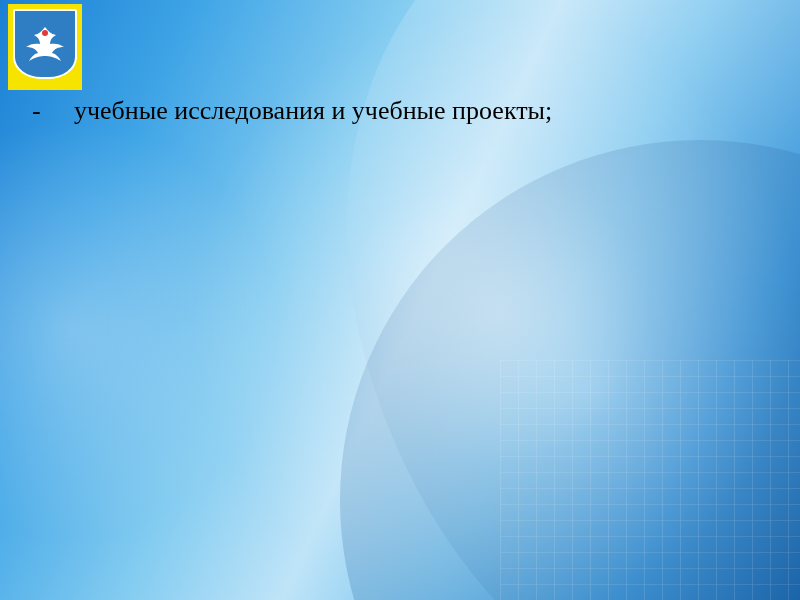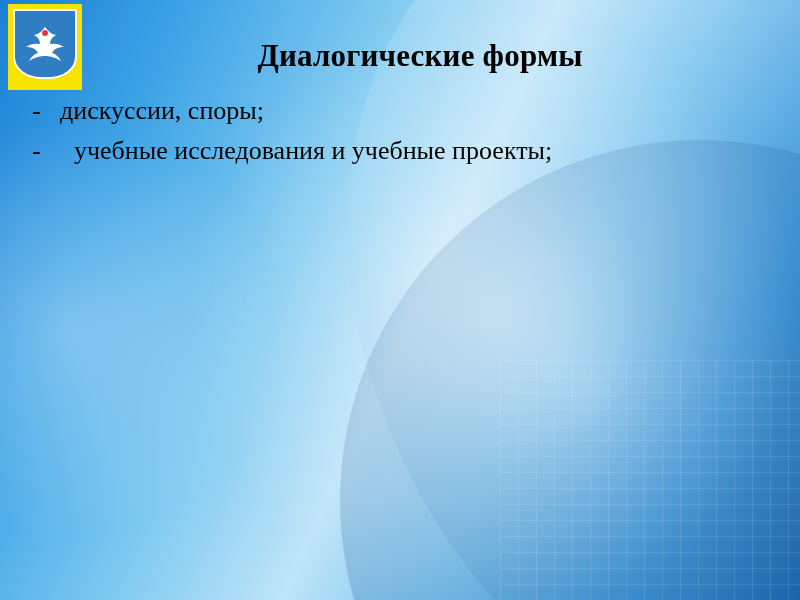--- a/index.html
+++ b/index.html
@@ -161,20 +161,18 @@
     <div class="frame-yellow"></div>
     <div class="shield">
       <svg class="bird" width="46" height="44" viewBox="0 0 46 44">
         <path d="M23 6 C20 10 17 13 12 14 C16 16 18 19 18 23 C13 22 8 23 4 26 C10 26 14 28 16 32 C12 33 9 36 7 40 C13 36 19 35 23 35 C27 35 33 36 39 40 C37 36 34 33 30 32 C32 28 36 26 42 26 C38 23 33 22 28 23 C28 19 30 16 34 14 C29 13 26 10 23 6 Z" fill="#ffffff"></path>
         <circle cx="23" cy="12" r="3" fill="#e23a3a"></circle>
       </svg>
     </div>
   </div>
 
   <div class="content">
-    <div class="title">Диалогические формы</div>
 
     <div class="body-list">
-      <p class="para p2"><span class="lead">-</span><span>дискуссии, споры;</span></p>
       <p class="para p4"><span class="lead">-</span><span>учебные исследования и учебные проекты;</span></p>
     </div>
   </div>
 </div>
 
 </body></html>

